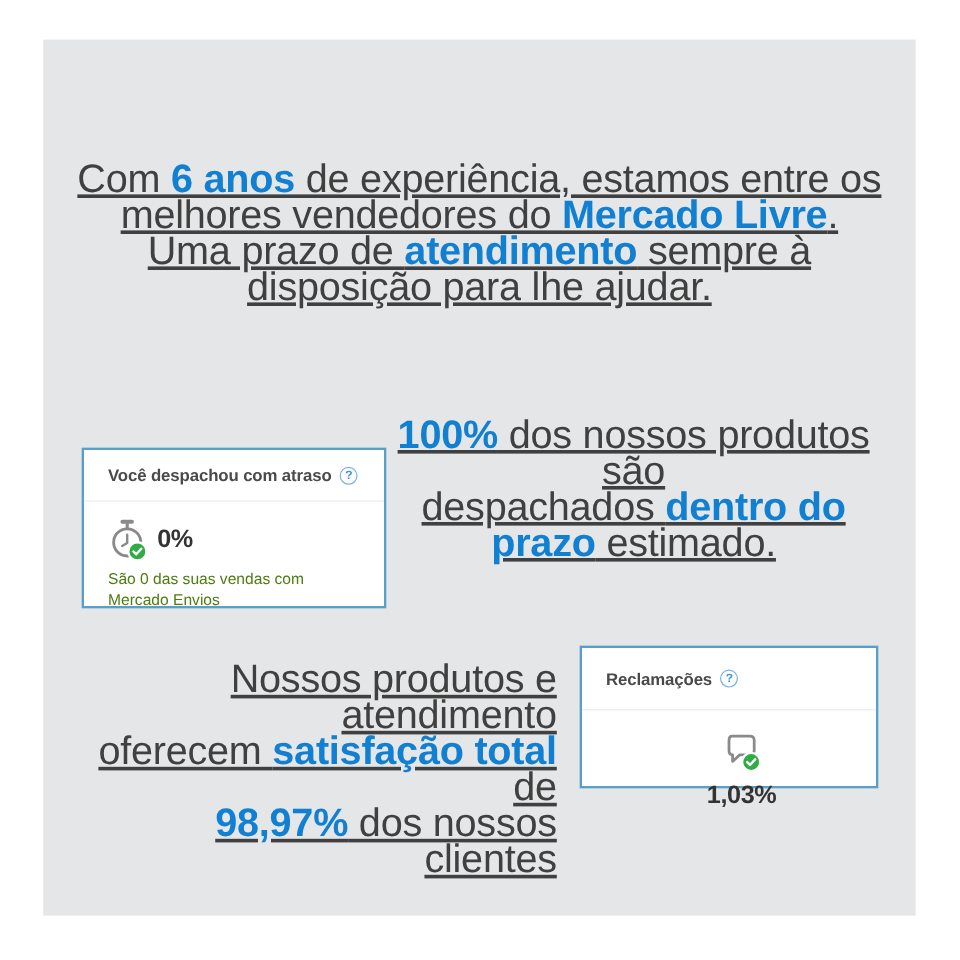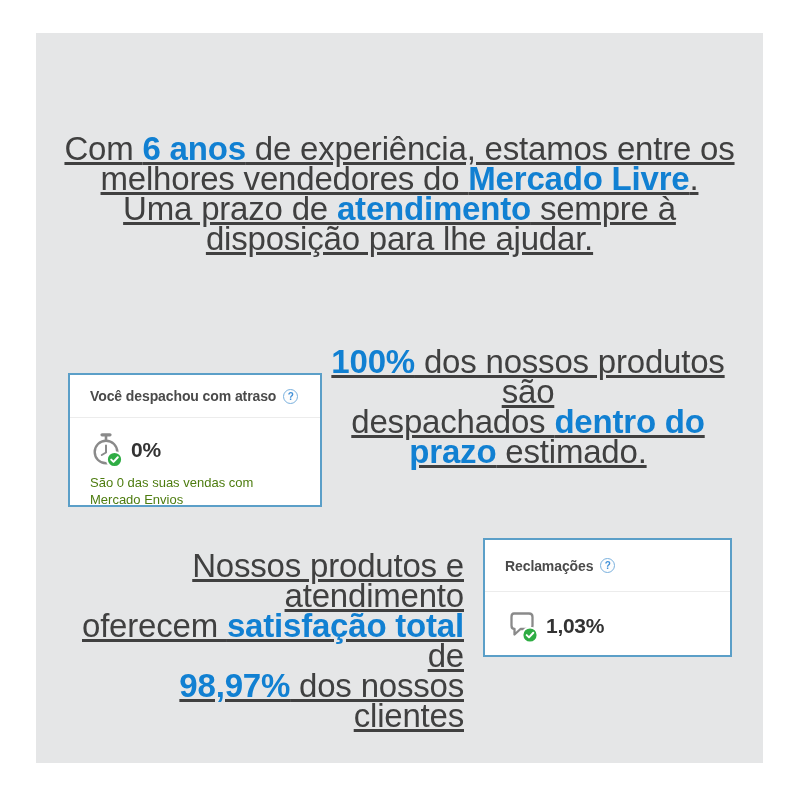--- a/index.html
+++ b/index.html
@@ -84,21 +84,21 @@
     flex: 0 0 auto;
     cursor: pointer;
   }
   .stat {
     display: flex;
     align-items: center;
     gap: 8px;
     padding-left: 19px;
     margin-top: 14px;
   }
-  .card-complaints .stat { padding-left: 21px; margin-top: 17px; }
+  .card-complaints .stat { padding-left: 21px; margin-top: 17px; flex-direction: column; }
   .stat-icon { display: inline-flex; flex: 0 0 auto; }
   .stat-value {
     font-size: 21px;
     font-weight: bold;
     color: #333333;
     letter-spacing: -0.3px;
   }
   .caption {
     padding: 6px 20px 0 20px;
     font-size: 13px;

